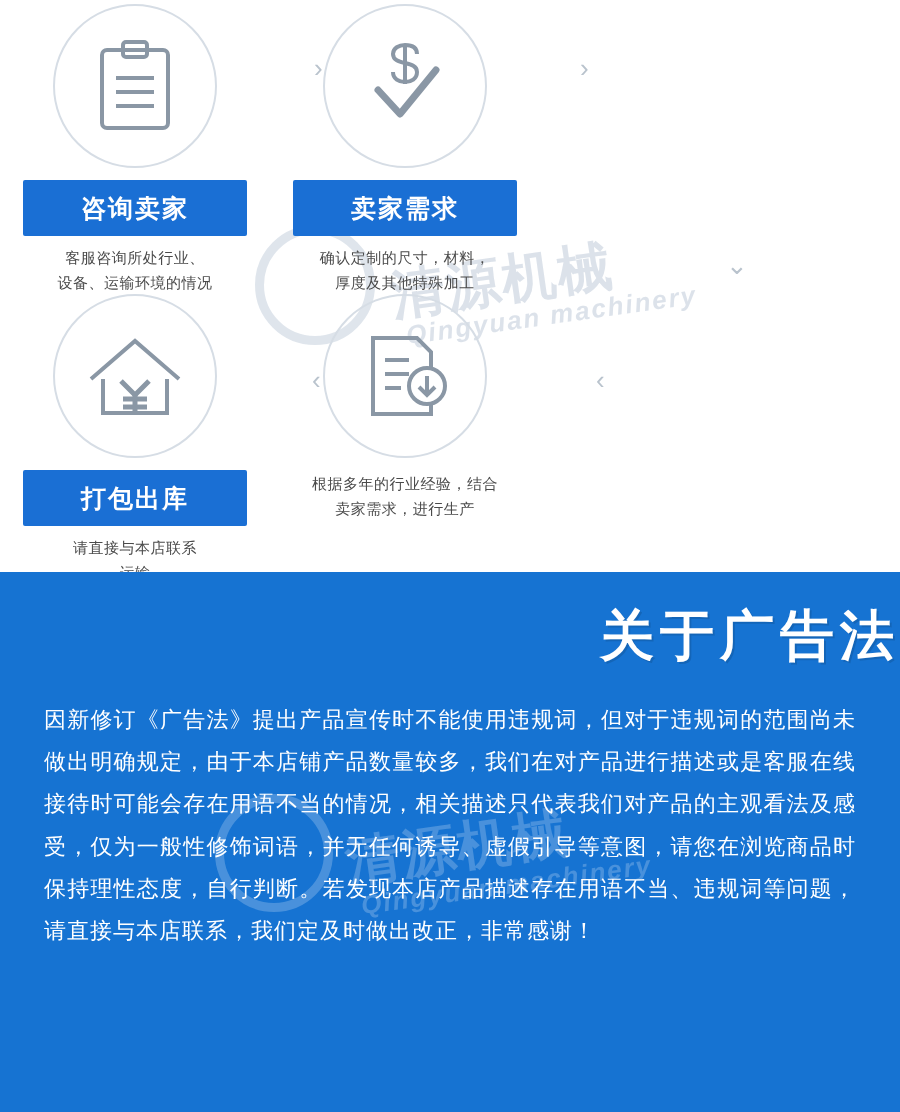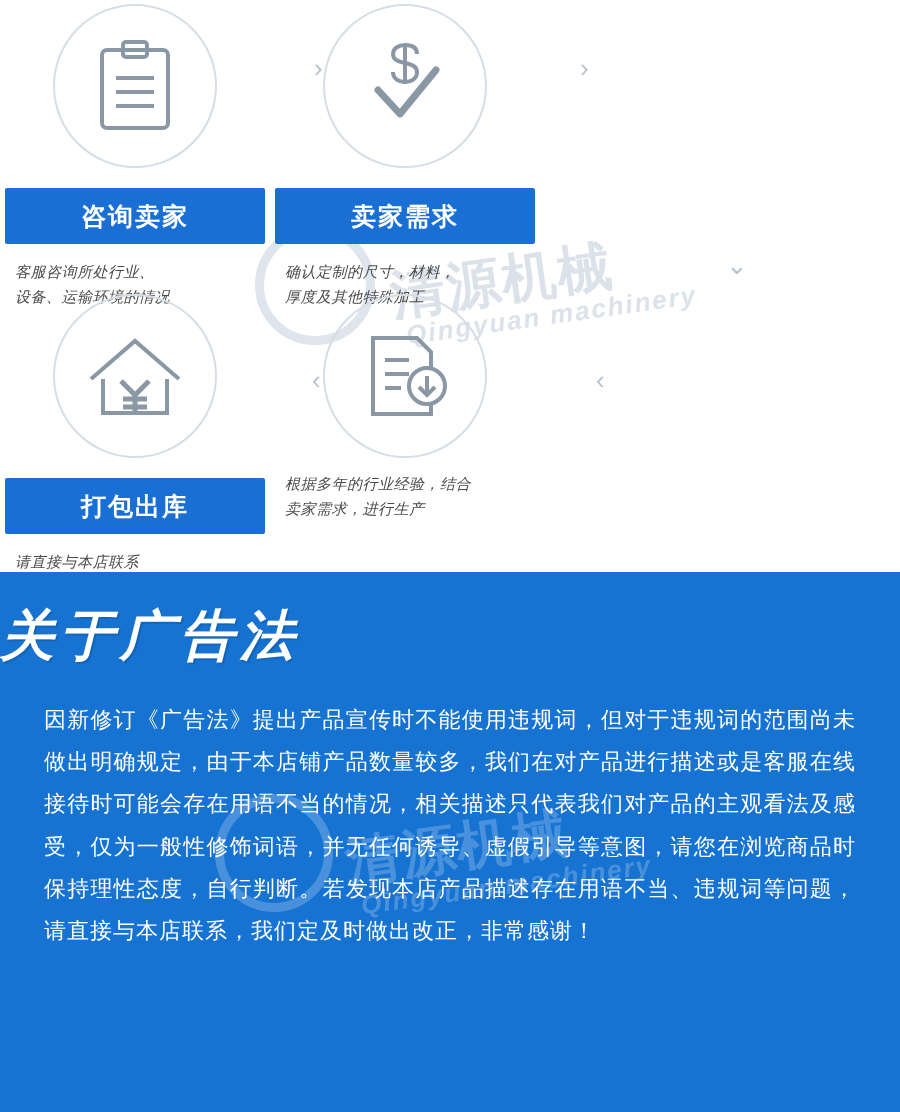--- a/index.html
+++ b/index.html
@@ -89,41 +89,41 @@
     border-radius: 50%;
     border: 2px solid #d6dde5;
     display: flex;
     align-items: center;
     justify-content: center;
     background: transparent;
   }
   .circle svg { display: block; }
 
   .label {
-    margin: 16px auto;
-    width: 260px;
+    margin: 8px auto;
+    width: 224px;
     height: 56px;
     background: #1a6fd4;
     color: #ffffff;
     font-size: 25px;
     font-weight: bold;
     letter-spacing: 2px;
     display: flex;
     align-items: center;
     justify-content: center;
     border-radius: 2px;
   }
   .desc {
     margin: 10px auto 0 auto;
     width: 240px;
+    text-align: center;
     color: #4a4a4a;
     font-size: 15px;
     line-height: 1.65;
     letter-spacing: 0.5px;
-    font-style: italic;
   }
 
   .arrow {
     position: absolute;
     color: #b9c3cd;
     font-size: 26px;
     line-height: 1;
     z-index: 4;
     user-select: none;
   }
@@ -146,28 +146,27 @@
     left: 0;
     top: 572px;
     width: 900px;
     height: 540px;
     background: #1673d2;
     overflow: hidden;
   }
   .adlaw-title {
     position: relative;
     z-index: 3;
-    text-align: left;
+    text-align: right;
     color: #ffffff;
     font-size: 54px;
     font-weight: bold;
     letter-spacing: 6px;
     padding-top: 28px;
     text-shadow: 2px 2px 0 rgba(0,0,0,0.12);
-    font-style: italic;
   }
   .adlaw-body {
     position: relative;
     z-index: 3;
     margin: 26px 44px 0 44px;
     color: #ffffff;
     font-size: 22px;
     line-height: 1.92;
     letter-spacing: 1px;
     text-align: justify;

